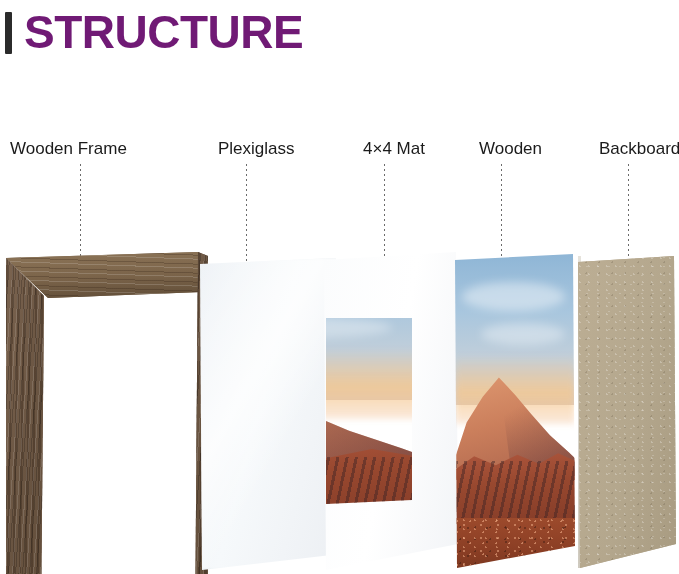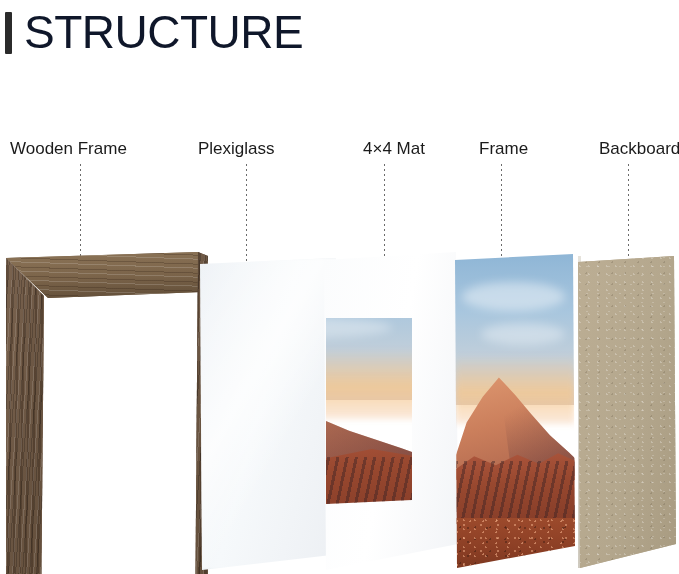--- a/index.html
+++ b/index.html
@@ -4,21 +4,21 @@
 <style>
   html,body{margin:0;padding:0;background:#ffffff;}
   body{width:679px;height:574px;position:relative;overflow:hidden;
        font-family:"Liberation Sans","DejaVu Sans",sans-serif;}
 
   
   #title-bar{position:absolute;left:0;top:6px;width:679px;height:56px;}
   #title-accent{position:absolute;left:5px;top:6px;width:7px;height:42px;
                 background:#2b2b2b;border-radius:1px;}
   #page-title{position:absolute;left:24px;top:0px;font-size:46px;line-height:52px;
-              font-weight:normal;color:#0f172a;letter-spacing:-0.5px;}
+              font-weight:bold;color:#701a75;letter-spacing:-0.5px;}
 
   
   .layer-label{position:absolute;top:138px;font-size:17px;line-height:22px;
                color:#1b1b1b;white-space:nowrap;}
 
   
   .leader{position:absolute;width:1px;
           background-image:linear-gradient(to bottom,#6b6b6b 0 2px,rgba(0,0,0,0) 2px 5px);
           background-size:1px 5px;background-repeat:repeat-y;}
   .leader-dot{position:absolute;width:8px;height:8px;border-radius:50%;
@@ -121,23 +121,23 @@
 </style>
 </head>
 <body>
 
 <div id="title-bar">
   <div id="title-accent"></div>
   <div id="page-title">STRUCTURE</div>
 </div>
 
 <div class="layer-label" style="left:10px">Wooden Frame</div>
-<div class="layer-label" style="left:198px">Plexiglass</div>
+<div class="layer-label" style="left:218px">Plexiglass</div>
 <div class="layer-label" style="left:363px">4×4 Mat</div>
-<div class="layer-label" style="left:479px">Frame</div>
+<div class="layer-label" style="left:479px">Wooden</div>
 <div class="layer-label" style="left:599px">Backboard</div>
 
 <div class="leader" style="left:80px;top:164px;height:98px"></div>
 <div class="leader-dot" style="left:76px;top:262px"></div>
 
 <div class="leader" style="left:246px;top:164px;height:106px"></div>
 <div class="leader-dot" style="left:242px;top:268px"></div>
 
 <div class="leader" style="left:384px;top:164px;height:104px"></div>
 <div class="leader-dot" style="left:380px;top:266px"></div>

